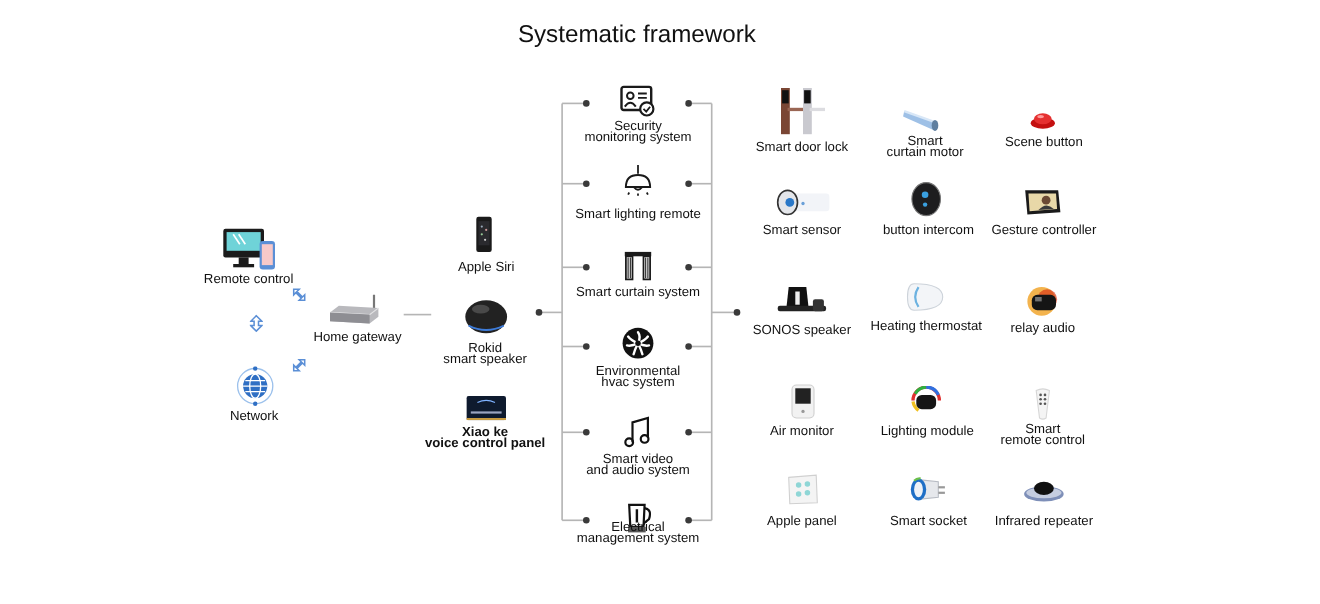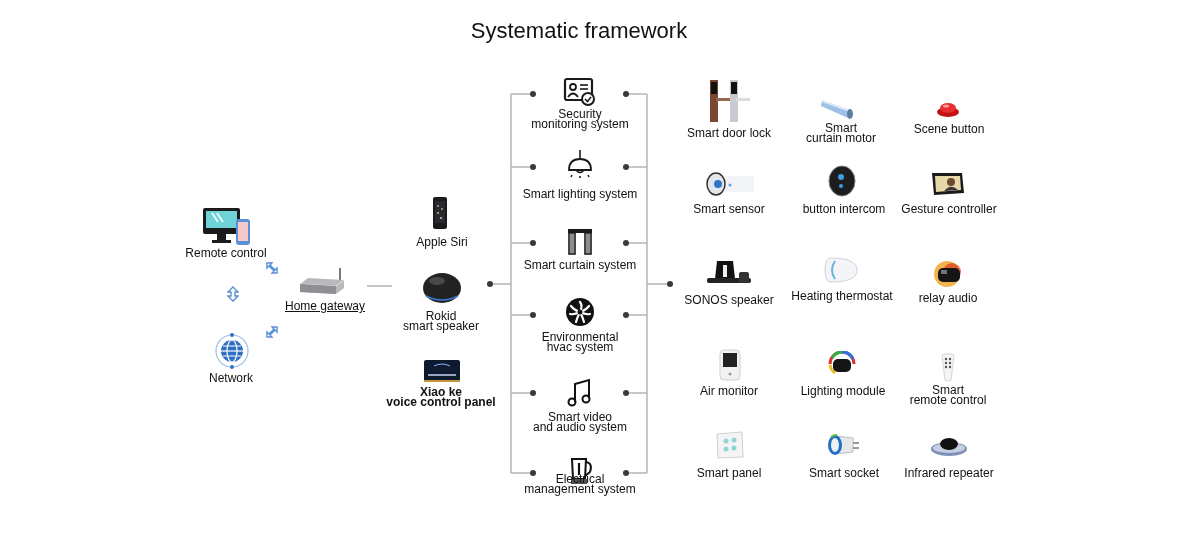--- a/index.html
+++ b/index.html
@@ -99,21 +99,21 @@
 <div class="lbl" style="left:231px;top:373px;">Network</div>
 
 <div class="ico" style="left:296px;top:266px;">
   <svg width="52" height="30" viewBox="0 0 52 30">
     <line x1="44" y1="2" x2="44" y2="16" stroke="#777" stroke-width="2"></line>
     <path d="M4 18 L12 12 L48 14 L48 22 L40 28 L4 26 Z" fill="#b9b9bd"></path>
     <path d="M4 18 L40 20 L48 14" fill="none" stroke="#e2e2e4" stroke-width="1"></path>
     <path d="M4 26 L40 28 L40 20 L4 18 Z" fill="#8e8e93"></path>
   </svg>
 </div>
-<div class="lbl" style="left:325px;top:301px;text-decoration:underline;">Home gateway</div>
+<div class="lbl" style="left:325px;top:301px;">Home gateway</div>
 
 <div class="ico" style="left:432px;top:196px;">
   <svg width="16" height="34" viewBox="0 0 16 34">
     <rect x="1" y="1" width="14" height="32" rx="2" fill="#1a1a1a"></rect>
     <rect x="3" y="5" width="10" height="22" fill="#2a2a2e"></rect>
     <circle cx="6" cy="10" r="1" fill="#9ab"></circle>
       <circle cx="10" cy="13" r="1" fill="#c99"></circle>
     <circle cx="6" cy="17" r="1" fill="#9c9"></circle>
       <circle cx="9" cy="22" r="1" fill="#ccc"></circle>
   </svg>
@@ -165,21 +165,21 @@
   <svg width="28" height="30" viewBox="0 0 28 30">
     <line x1="14" y1="0" x2="14" y2="8" stroke="#1a1a1a" stroke-width="1.6"></line>
     <path d="M3 20 Q3 9 14 9 Q25 9 25 20 Z" fill="none" stroke="#1a1a1a" stroke-width="1.8"></path>
     <path d="M10 20 Q14 25 18 20" fill="none" stroke="#1a1a1a" stroke-width="1.6"></path>
     <line x1="6" y1="25" x2="5" y2="27" stroke="#1a1a1a" stroke-width="1.6"></line>
     <line x1="14" y1="26" x2="14" y2="28" stroke="#1a1a1a" stroke-width="1.6"></line>
     <line x1="22" y1="25" x2="23" y2="27" stroke="#1a1a1a" stroke-width="1.6"></line>
   </svg>
 </div>
 <div class="lbl" style="left:580px;top:189px;">
-  <span>Smart lighting system</span>
+  <span>Smart lighting remote</span>
 </div>
 
 <div class="ico" style="left:567px;top:228px;">
   <svg width="26" height="28" viewBox="0 0 26 28">
     <rect x="1" y="1" width="24" height="4" fill="#1a1a1a"></rect>
     <rect x="2" y="5" width="6" height="21" fill="none" stroke="#1a1a1a" stroke-width="1.6"></rect>
     <line x1="4" y1="6" x2="4" y2="25" stroke="#1a1a1a"></line>
       <line x1="6" y1="6" x2="6" y2="25" stroke="#1a1a1a"></line>
     <rect x="18" y="5" width="6" height="21" fill="none" stroke="#1a1a1a" stroke-width="1.6"></rect>
     <line x1="20" y1="6" x2="20" y2="25" stroke="#1a1a1a"></line>
@@ -384,21 +384,21 @@
 <div class="ico" style="left:714px;top:430px;">
   <svg width="32" height="30" viewBox="0 0 32 30">
     <path d="M3 4 L28 2 L29 27 L4 28 Z" fill="#f4f4f4" stroke="#d0d0d0"></path>
     <circle cx="12" cy="11" r="2.5" fill="#8fd6d6"></circle>
       <circle cx="20" cy="10" r="2.5" fill="#8fd6d6"></circle>
     <circle cx="12" cy="19" r="2.5" fill="#8fd6d6"></circle>
       <circle cx="20" cy="18" r="2.5" fill="#8fd6d6"></circle>
   </svg>
 </div>
 <div class="lbl" style="left:729px;top:468px;">
-  <span>Smart panel</span>
+  <span>Apple panel</span>
 </div>
 
 <div class="ico" style="left:825px;top:432px;">
   <svg width="36" height="28" viewBox="0 0 36 28">
     <path d="M10 4 L28 6 L28 20 L10 22 Z" fill="#e6e8ec" stroke="#b8bcc4"></path>
     <rect x="28" y="10" width="6" height="2" fill="#999"></rect>
       <rect x="28" y="15" width="6" height="2" fill="#999"></rect>
     <ellipse cx="10" cy="13" rx="7" ry="10" fill="#1f6fc6"></ellipse>
     <ellipse cx="10" cy="13" rx="4" ry="7" fill="#eef2f7"></ellipse>
     <path d="M6 5 A8 10 0 0 1 12 3" fill="none" stroke="#6cc04a" stroke-width="2"></path>

